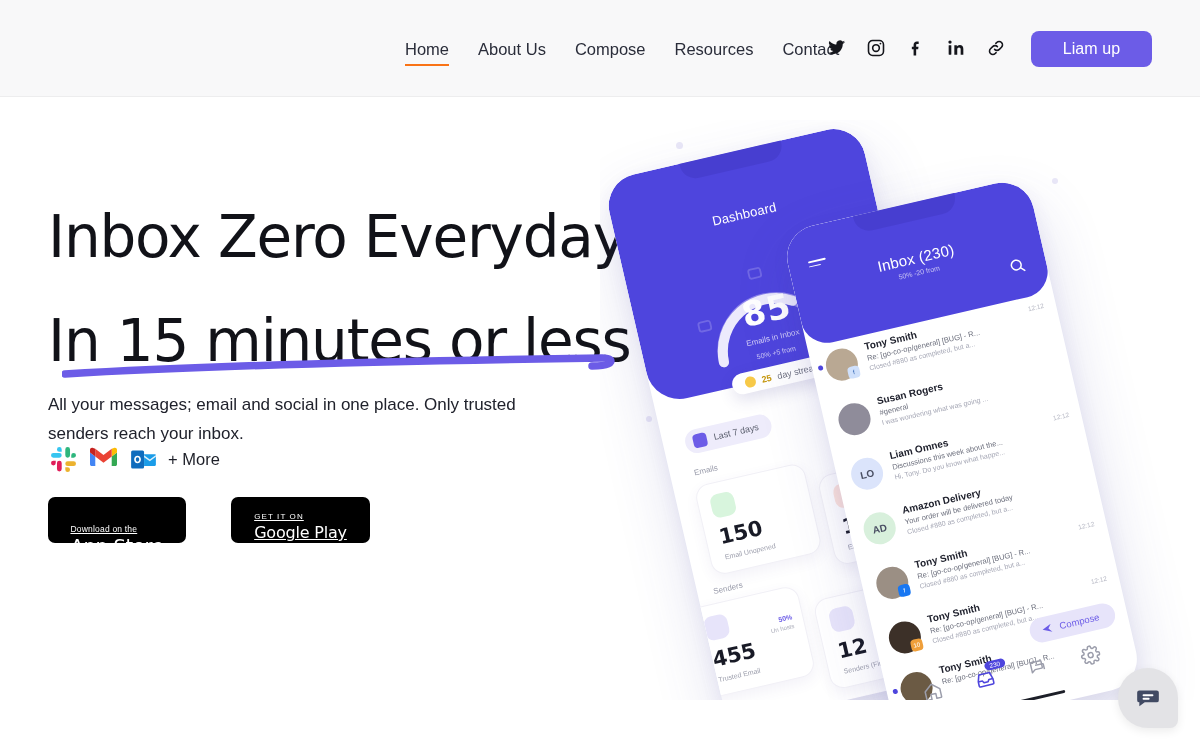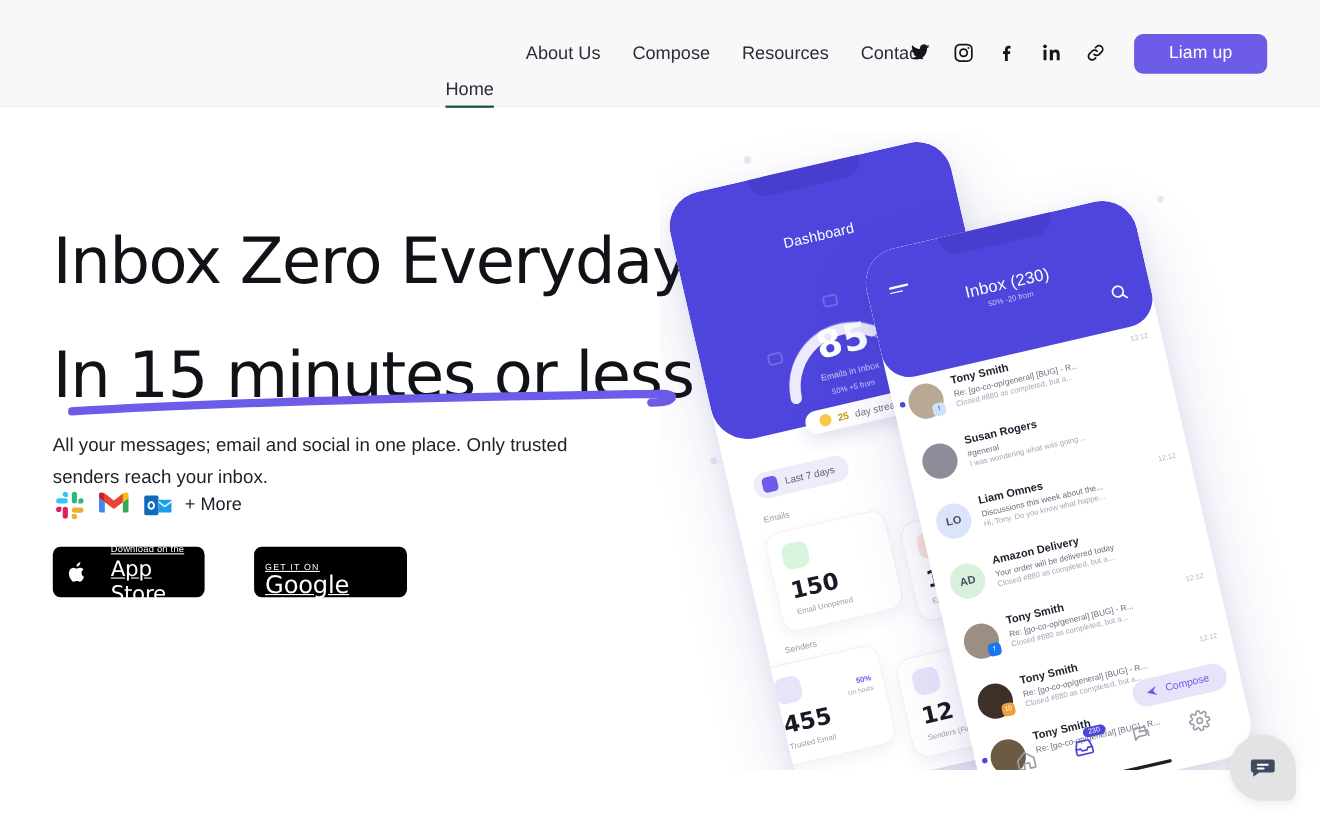--- a/index.html
+++ b/index.html
@@ -22,21 +22,21 @@
   }
   .brand { position:absolute; left: 50px; top: 26px; display:flex; align-items:center; gap:9px; }
   .brand-logo { width:44px; height:44px; border-radius:11px; position:relative; overflow:hidden;
     background: linear-gradient(135deg,#5aa9ee 0%, #3f86d6 55%, #6fb4f0 100%); flex:none; }
   .brand-logo svg { position:absolute; inset:0; }
   .brand-name { font-size: 35px; letter-spacing:-0.5px; color:#111425; font-weight:400;
      font-family:"DejaVu Sans", sans-serif; }
 
   .nav { position:absolute; left: 405px; top: 38px; display:flex; align-items:flex-start; gap: 29px; }
   .nav a { font-size: 16.5px; color:#2a2d3a; text-decoration:none; line-height:22px; display:block; padding-bottom:4px;}
-  .nav a.active { border-bottom: 2px solid #14532d; margin-top: 32px; }
+  .nav a.active { border-bottom: 2px solid #f97316; }
 
   .socials { position:absolute; left:826px; top:38px; display:flex; align-items:center; gap:20px; }
   .socials .s-ico { width:20px; height:20px; display:block; color:#15161c; }
   .socials .s-ico svg { display:block; }
 
   .signup {
     position:absolute; left:1031px; top:31px;
     width:121px; height:36px; border-radius:8px;
     background:#6c5ce7; color:#fff; border:none;
     font-size:16px; font-family:"Liberation Sans", sans-serif;
@@ -54,26 +54,26 @@
 
   .sub { position:absolute; left:48px; top:390px; width:520px;
     font-size:17px; line-height:29px; color:#20222c; }
 
   .apps-row { position:absolute; left:50px; top:446px; display:flex; align-items:center; gap:13px; }
   .app-ico { width:27px; height:27px; display:block; }
   .more-txt { font-size:16.5px; color:#1d1f28; margin-left:-2px;}
 
   .store-row { position:absolute; left:48px; top:497px; display:flex; gap:45px; align-items:center;}
   .store-badge { background:#000; border-radius:7px; display:flex; align-items:center; color:#fff; }
-  .badge-appstore { width:138px; height:46px; padding:0 12px; gap:21px;}
+  .badge-appstore { width:138px; height:46px; padding:0 12px; gap:21px;flex-direction:column;}
   .badge-googleplay { width:139px; height:46px; padding:0 10px; gap:8px;flex-direction:column;}
   .badge-t1 { font-size:8.5px; line-height:10px; letter-spacing:0.2px;}
   .badge-t2 { font-size:19.5px; line-height:21px; letter-spacing:-0.3px; font-family:"DejaVu Sans", sans-serif;}
   .badge-t1g { font-size:8px; line-height:10px; letter-spacing:1.1px;}
-  .badge-t2g { font-size:22px; line-height:20px; letter-spacing:-0.2px; font-family:"DejaVu Sans", sans-serif;}
+  .badge-t2g { font-size:16px; line-height:20px; letter-spacing:-0.2px; font-family:"DejaVu Sans", sans-serif;}
 
   
   .art { position:absolute; left:600px; top:120px; width:600px; height:580px; overflow:hidden; }
   .phone { position:absolute; background:#fff; border-radius:32px;
     box-shadow: 0 26px 60px rgba(73,70,160,0.17), 0 6px 18px rgba(73,70,160,0.08); overflow:hidden; }
 
   
   .phone-dash { left:62px; top:25px; width:262px; height:560px; transform: rotate(-13deg); transform-origin: 50% 50%; }
   .dash-head { position:relative; height:230px; background:#4e45dd; border-radius:32px 32px 34px 34px; }
   .notch { position:absolute; left:50%; top:-10px; transform:translateX(-50%); width:104px; height:28px; background:#453ccb; border-radius:0 0 16px 16px; opacity:.75;}

